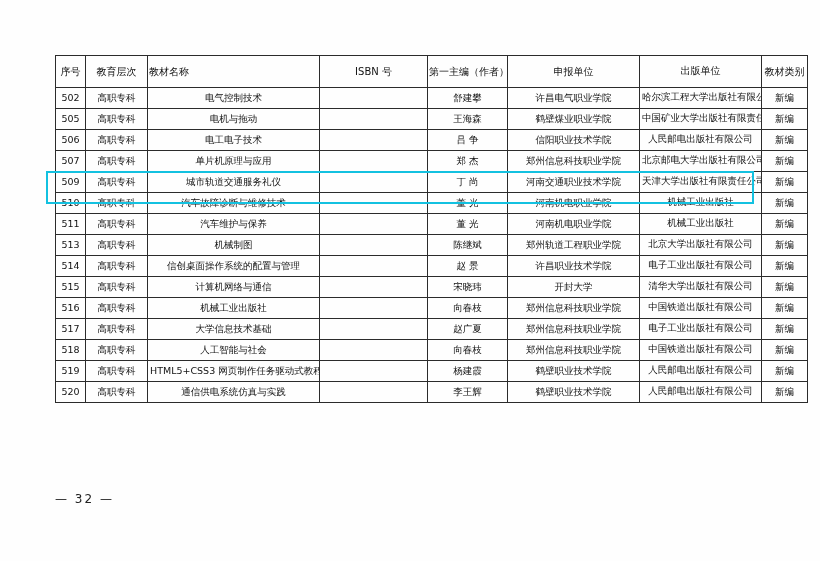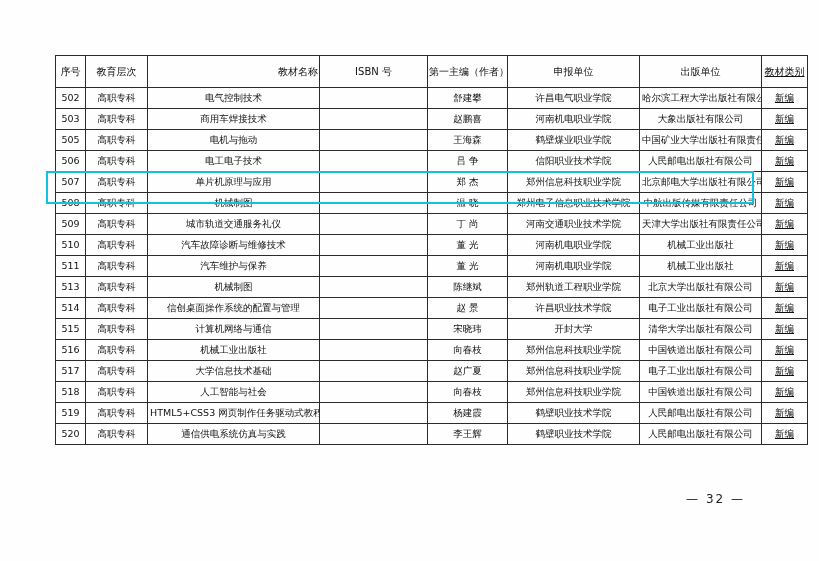--- a/index.html
+++ b/index.html
@@ -48,22 +48,22 @@
     font-size: 10px;
     height: 32px;
     padding: 2px 1px;
   }
   .c-seq   { width: 30px; }
   .c-level { width: 62px; }
   .c-name  { width: 172px; text-align: left; padding-left: 4px; }
   .c-isbn  { width: 108px; }
   .c-editor{ width: 80px; }
   .c-apply { width: 132px; }
-  .c-pub   { width: 122px; }
-  .c-type  { width: 46px; text-decoration: underline; }
+  .c-pub   { width: 122px; font-family: Liberation Mono, monospace; }
+  .c-type  { width: 46px; }
 
   .two-line {
     white-space: normal;
     line-height: 1.1;
   }
   .hdr-seq {
     line-height: 1.05;
     font-size: 10px;
   }
   .name-cell {
@@ -88,70 +88,60 @@
     border: 2px solid #13c1e0;
     pointer-events: none;
     box-sizing: border-box;
     background: transparent;
   }
   .page-number {
     position: absolute;
     left: 55px;
     top: 492px;
     width: 690px;
-    text-align: right;
+    text-align: left;
     font-size: 12px;
     color: #222;
     letter-spacing: 2px;
     font-family: "DejaVu Sans", "Liberation Sans", sans-serif;
   }
   .row-obscured td {
     color: #1a1a1a;
   }
 </style>
 </head>
 <body>
 
 <div class="page">
 
   <div class="table-wrap">
     <table class="doc">
       <thead>
         <tr>
           <td class="c-seq hdr-seq two-line">序号</td>
           <td class="c-level">教育层次</td>
-          <td class="c-name" style="text-align:right">教材名称</td>
+          <td class="c-name" style="text-align:left">教材名称</td>
           <td class="c-isbn">ISBN 号</td>
           <td class="c-editor two-line">第一主编（作者）</td>
           <td class="c-apply">申报单位</td>
           <td class="c-pub">出版单位</td>
           <td class="c-type two-line">教材类别</td>
         </tr>
       </thead>
       <tbody>
         <tr>
           <td class="c-seq">502</td>
           <td class="c-level">高职专科</td>
           <td class="c-name name-cell">电气控制技术</td>
           <td class="c-isbn"></td>
           <td class="c-editor">舒建攀</td>
           <td class="c-apply apply-cell">许昌电气职业学院</td>
           <td class="c-pub pub-cell">哈尔滨工程大学出版社有限公司</td>
           <td class="c-type">新编</td>
         </tr>
-        <tr>
-          <td class="c-seq">503</td>
-          <td class="c-level">高职专科</td>
-          <td class="c-name name-cell">商用车焊接技术</td>
-          <td class="c-isbn"></td>
-          <td class="c-editor">赵鹏喜</td>
-          <td class="c-apply apply-cell">河南机电职业学院</td>
-          <td class="c-pub pub-cell">大象出版社有限公司</td>
-          <td class="c-type">新编</td>
-        </tr>
         <tr class="row-obscured">
           <td class="c-seq">505</td>
           <td class="c-level">高职专科</td>
           <td class="c-name name-cell">电机与拖动</td>
           <td class="c-isbn"></td>
           <td class="c-editor">王海森</td>
           <td class="c-apply apply-cell">鹤壁煤业职业学院</td>
           <td class="c-pub pub-cell">中国矿业大学出版社有限责任公司</td>
           <td class="c-type">新编</td>
         </tr>
@@ -169,30 +159,20 @@
           <td class="c-seq">507</td>
           <td class="c-level">高职专科</td>
           <td class="c-name name-cell">单片机原理与应用</td>
           <td class="c-isbn"></td>
           <td class="c-editor">郑 杰</td>
           <td class="c-apply apply-cell">郑州信息科技职业学院</td>
           <td class="c-pub pub-cell">北京邮电大学出版社有限公司</td>
           <td class="c-type">新编</td>
         </tr>
         <tr>
-          <td class="c-seq">508</td>
-          <td class="c-level">高职专科</td>
-          <td class="c-name name-cell">机械制图</td>
-          <td class="c-isbn"></td>
-          <td class="c-editor">温 晓</td>
-          <td class="c-apply apply-cell">郑州电子信息职业技术学院</td>
-          <td class="c-pub pub-cell">中航出版传媒有限责任公司</td>
-          <td class="c-type">新编</td>
-        </tr>
-        <tr>
           <td class="c-seq">509</td>
           <td class="c-level">高职专科</td>
           <td class="c-name name-cell">城市轨道交通服务礼仪</td>
           <td class="c-isbn"></td>
           <td class="c-editor">丁 尚</td>
           <td class="c-apply apply-cell">河南交通职业技术学院</td>
           <td class="c-pub pub-cell">天津大学出版社有限责任公司</td>
           <td class="c-type">新编</td>
         </tr>
         <tr>

